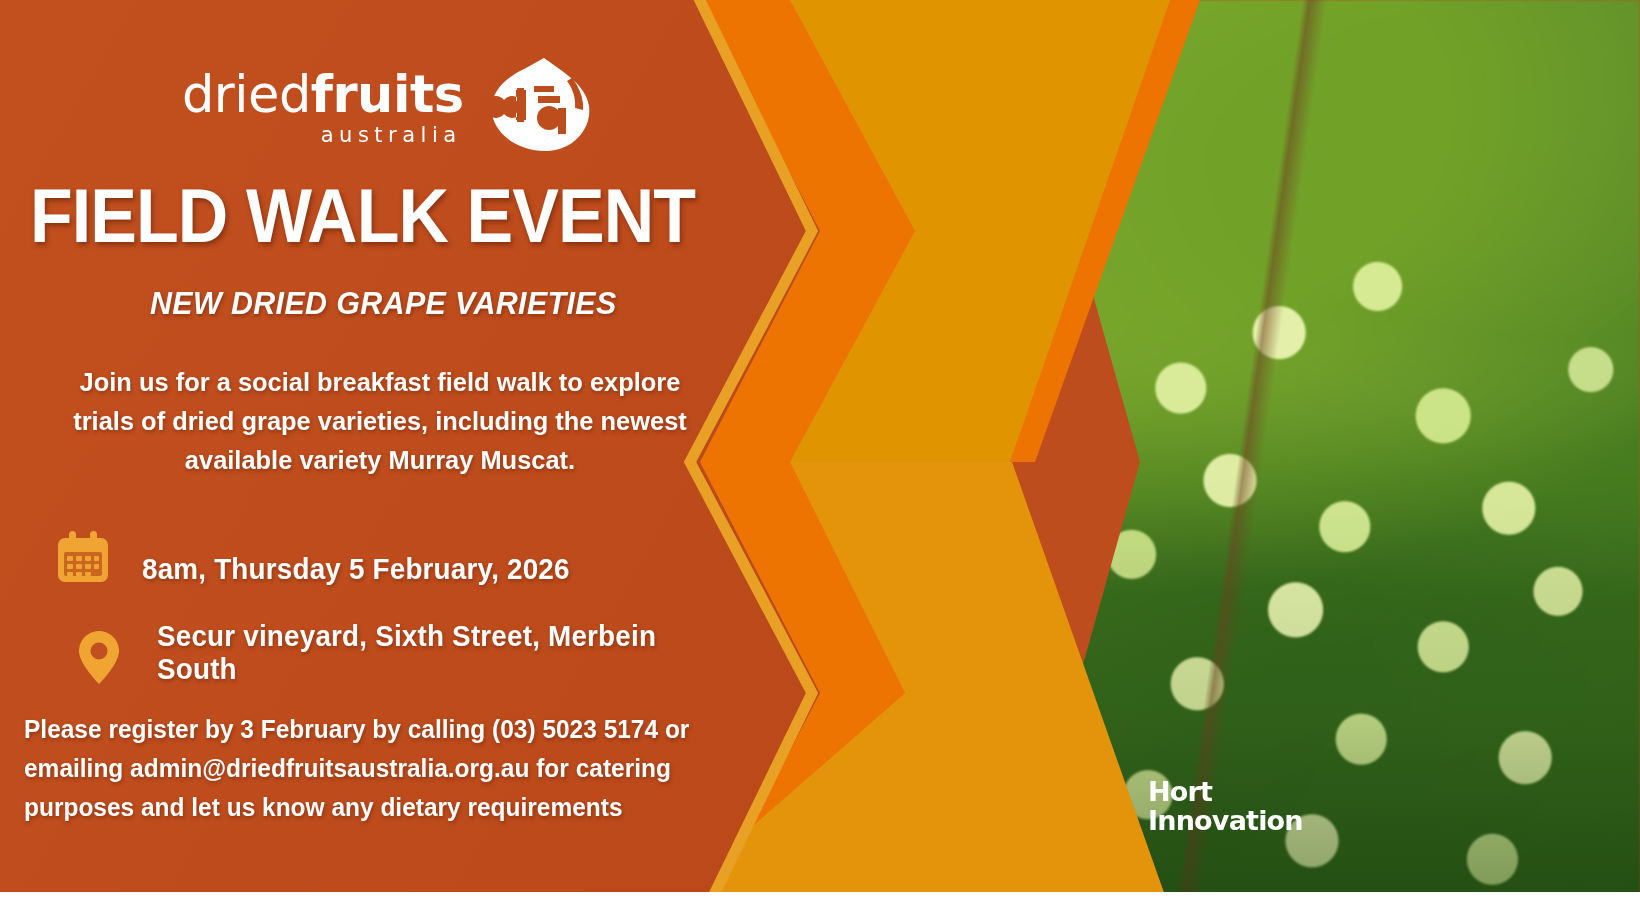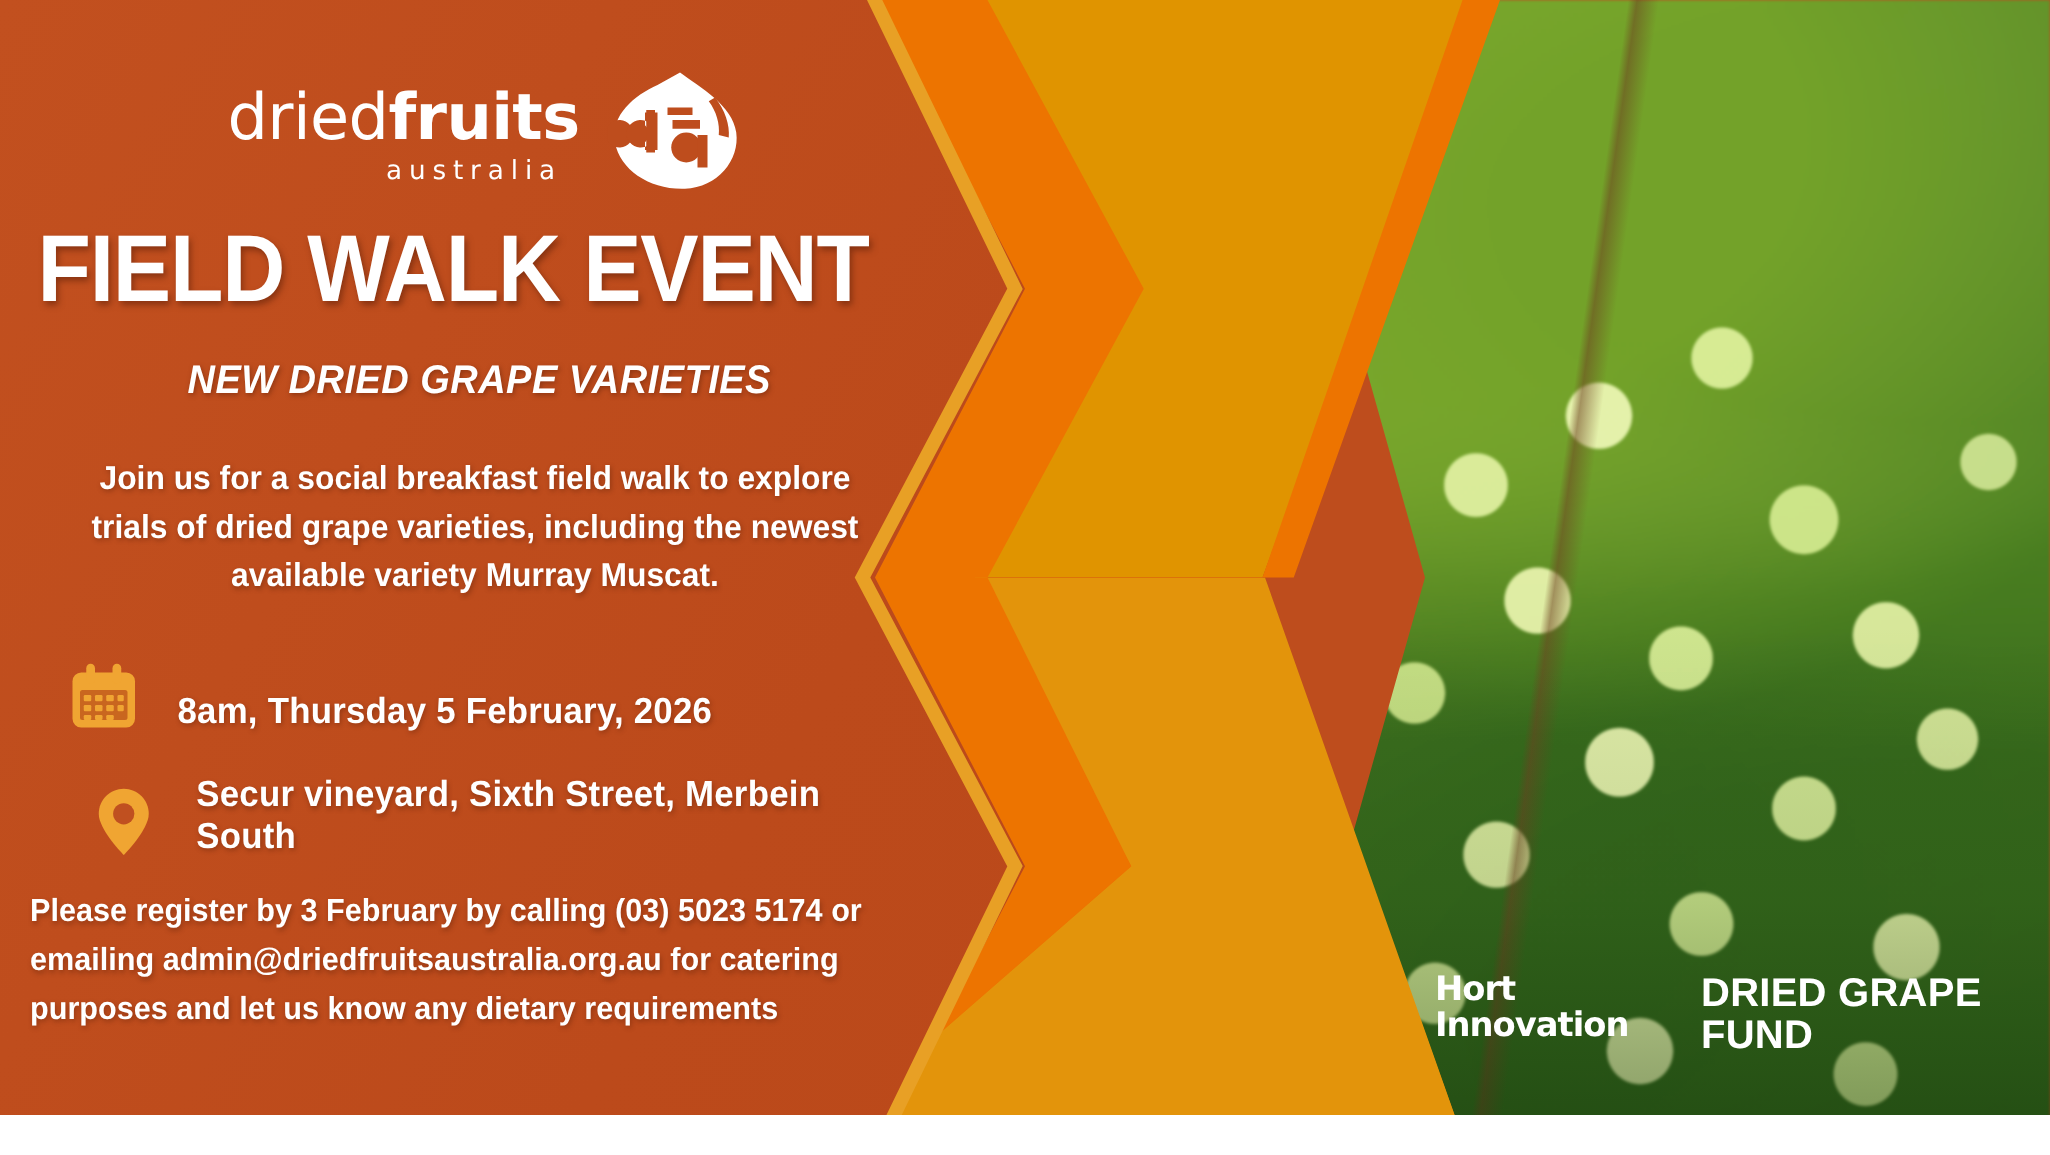--- a/index.html
+++ b/index.html
@@ -97,21 +97,21 @@
   
   .logo{position:absolute;left:182px;top:60px;display:flex;align-items:center;}
   .logo-word{display:flex;flex-direction:column;align-items:flex-end;}
   .logo-main{
     font-size:51px;line-height:.95;color:#fff;letter-spacing:-.5px;
     font-family:"DejaVu Sans",sans-serif;
   }
   .logo-main .thin{font-weight:400;}
   .logo-main .bold{font-weight:700;}
   .logo-sub{
-    font-size:21px;color:#fff;letter-spacing:5.5px;margin-top:4px;margin-right:14px;
+    font-size:21px;color:#fff;letter-spacing:5.5px;margin-top:4px;margin-right:2px;
     font-family:"DejaVu Sans",sans-serif;font-weight:400;
   }
   .logo-mark{margin-left:22px;margin-top:-4px;}
 
   h1.title{
     position:absolute;left:30px;top:178px;margin:0;
     font-family:"Liberation Sans Narrow","Liberation Sans",sans-serif;
     font-weight:700;font-size:76px;line-height:1;color:#fff;
     letter-spacing:-1px;transform:scaleX(.92);transform-origin:left center;
     text-shadow:2px 3px 5px rgba(90,30,8,.55);
@@ -250,19 +250,15 @@
     </div>
 
     <div class="register">Please register by 3 February by calling (03) 5023 5174 or emailing admin@driedfruitsaustralia.org.au for catering purposes and let us know any dietary requirements</div>
   </div>
 
   <div class="partners">
     <div class="hort">
       <span>Hort</span>
       <span class="l2">Innovation</span>
     </div>
-    <div class="dgf">
-      <span>DRIED GRAPE</span>
-      <span class="l2">FUND</span>
-    </div>
   </div>
 
 </div>
 
 </body></html>

